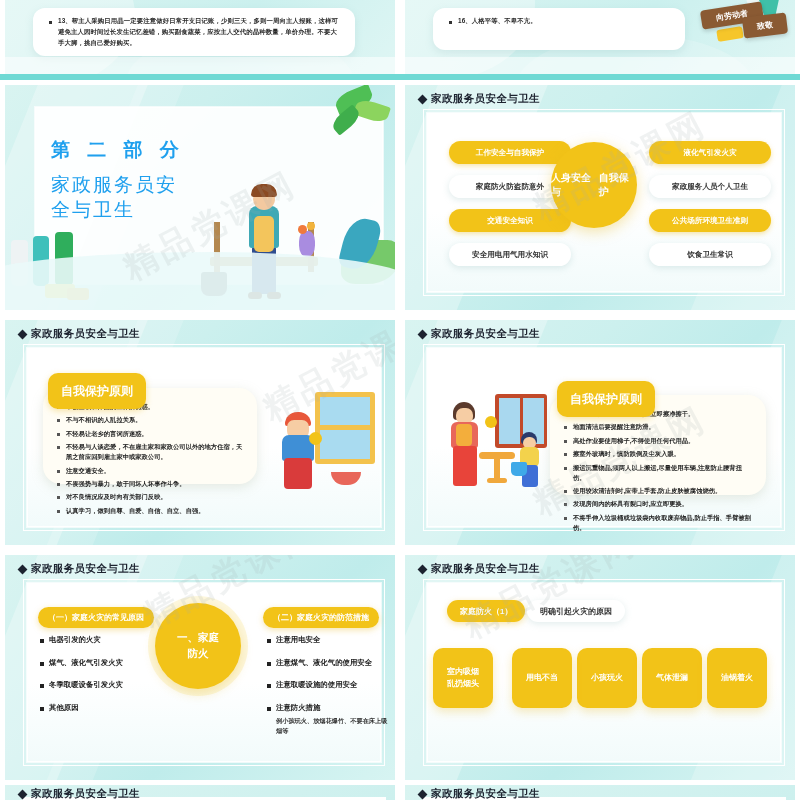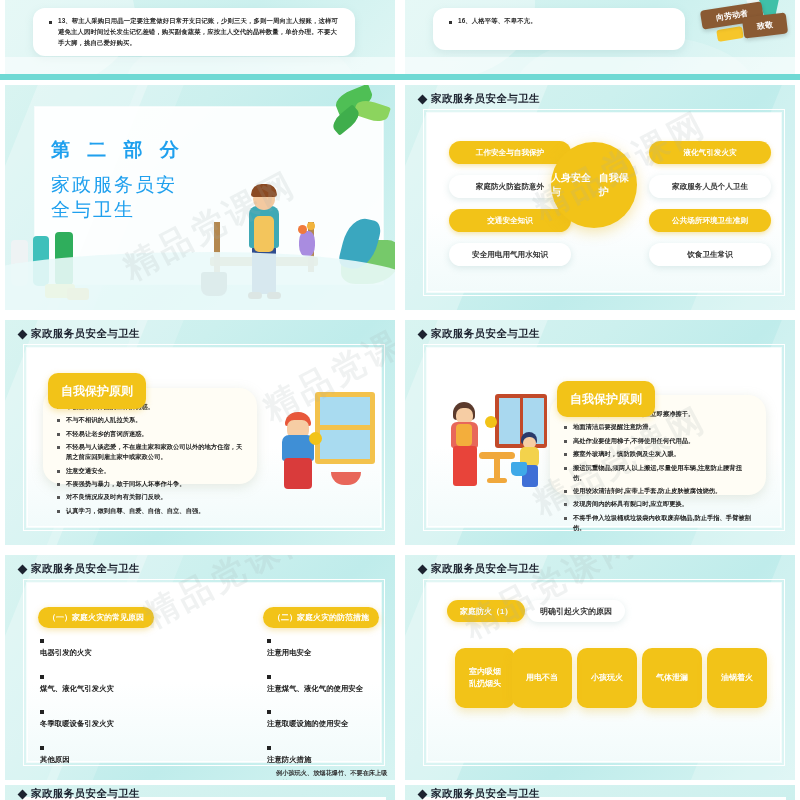--- a/index.html
+++ b/index.html
@@ -116,21 +116,21 @@
   
   .fcircle{position:absolute;left:150px;top:48px;width:86px;height:86px;border-radius:50%;
            background:#F2C318;color:#fff;font-weight:bold;font-size:10.5px;display:flex;
            flex-direction:column;align-items:center;justify-content:center;line-height:1.5;
            box-shadow:0 0 0 7px rgba(242,195,24,.14),0 4px 12px rgba(230,180,20,.3);}
   .fhead{position:absolute;height:21px;border-radius:11px;background:#F2C318;color:#fff;
          font-size:8px;font-weight:bold;display:flex;align-items:center;justify-content:center;
          padding:0 10px;box-shadow:0 2px 6px rgba(230,180,20,.35);}
   .flist{position:absolute;}
   .fitem{display:flex;gap:5px;font-size:7.4px;font-weight:bold;color:#222;margin-bottom:12px;
-         line-height:1.45;flex-direction:column;}
+         line-height:1.45;}
   .sq{flex:0 0 4px;width:4px;height:4px;background:#222;margin-top:4px;}
   .fnote{font-size:6.2px;color:#333;font-weight:bold;line-height:1.55;margin-left:9px;}
 
   
   .chip{position:absolute;width:60px;height:60px;border-radius:10px;background:#F2C318;color:#fff;
         font-size:8px;font-weight:bold;display:flex;flex-direction:column;align-items:center;
         justify-content:center;line-height:1.5;box-shadow:0 4px 10px rgba(230,180,20,.28);}
   .labelpill{position:absolute;height:22px;border-radius:11px;display:flex;align-items:center;
              justify-content:center;font-size:8px;font-weight:bold;padding:0 13px;}
 
@@ -415,20 +415,24 @@
         <div class="fitem">
             <span class="sq"></span>
             <span>冬季取暖设备引发火灾</span>
           </div>
         <div class="fitem">
             <span class="sq"></span>
             <span>其他原因</span>
           </div>
       </div>
 
+      <div class="fcircle">
+        <span>一、家庭</span>
+        <span>防火</span>
+      </div>
 
       <div class="fhead" style="left:258px;top:52px;">（二）家庭火灾的防范措施</div>
       <div class="flist" style="left:262px;top:80px;width:122px;">
         <div class="fitem">
             <span class="sq"></span>
             <span>注意用电安全</span>
           </div>
         <div class="fitem">
             <span class="sq"></span>
             <span>注意煤气、液化气的使用安全</span>
@@ -453,21 +457,21 @@
       <div class="sheen s3"></div>
       <div class="shead">
         <span class="diamond"></span>
         <span class="shead-t">家政服务员安全与卫生</span>
       </div>
       <div class="board framed"></div>
 
       <div class="labelpill" style="left:42px;top:45px;background:#F2C318;color:#fff;box-shadow:0 2px 6px rgba(230,180,20,.35);">家庭防火（1）</div>
       <div class="labelpill" style="left:122px;top:45px;background:#fff;color:#333;box-shadow:0 2px 7px rgba(150,190,190,.28);">明确引起火灾的原因</div>
 
-      <div class="chip" style="left:50px;top:93px;">
+      <div class="chip" style="left:28px;top:93px;">
         <span>室内吸烟</span>
         <span>乱扔烟头</span>
       </div>
       <div class="chip" style="left:172px;top:93px;">
         <span>小孩玩火</span>
       </div>
       <div class="chip" style="left:107px;top:93px;">
         <span>用电不当</span>
       </div>
       <div class="chip" style="left:237px;top:93px;">

